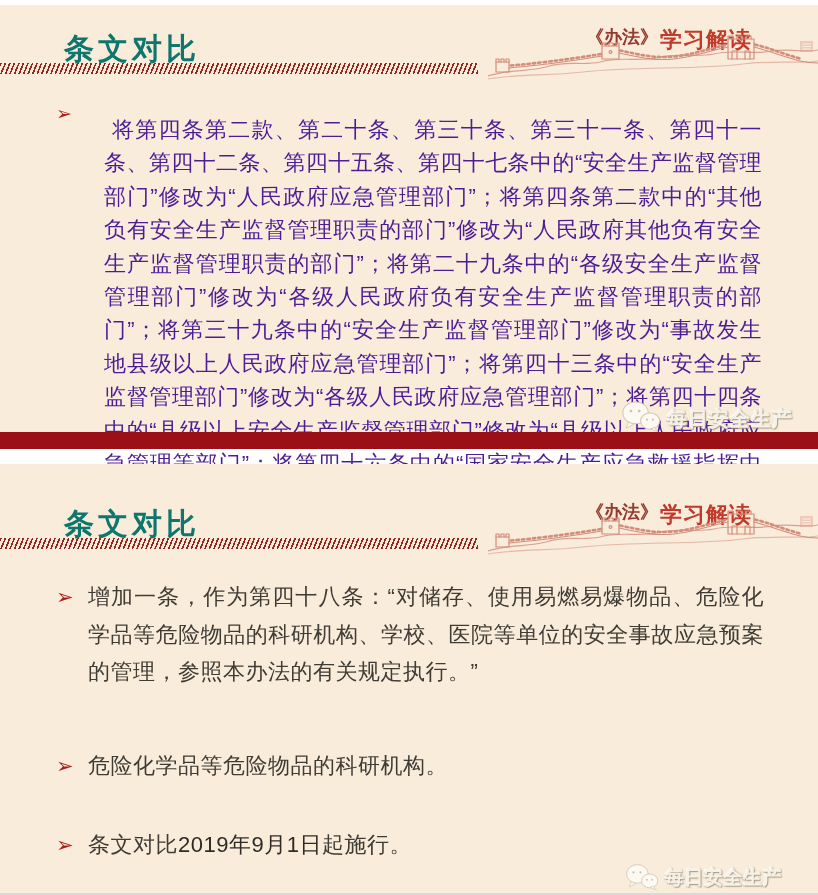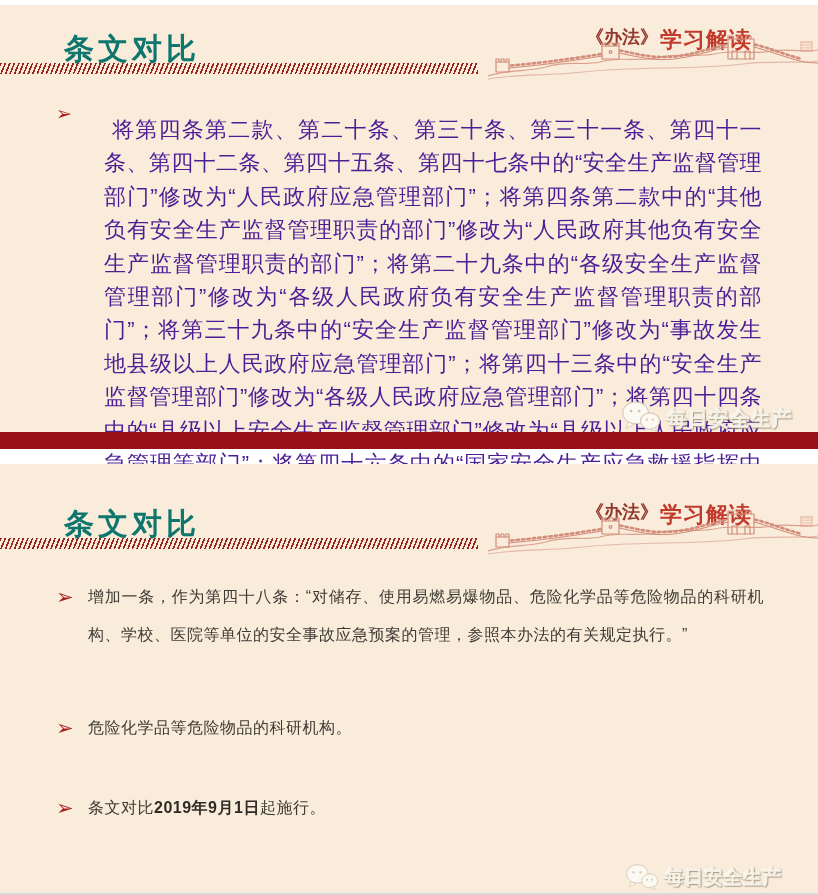--- a/index.html
+++ b/index.html
@@ -40,26 +40,26 @@
   .content1{position:absolute;left:56px;top:92px;width:722px;}
   .content1 .arrow{font-size:19px;padding-top:7px;}
   .para{
     margin:16px;width:690px;font-size:22px;letter-spacing:0.4px;line-height:33.4px;
     color:#4c1d95;text-align:justify;text-align-last:left;word-break:break-all;
     text-indent:8px;
   }
   .content2{position:absolute;left:56px;top:114px;width:710px;}
   .content2 .arrow{font-size:21px;padding-top:8px;}
   .para2{
-    margin:0;width:676px;font-size:16px;letter-spacing:0.5px;line-height:37.5px;
+    margin:0;width:676px;font-size:22px;letter-spacing:0.5px;line-height:37.5px;
     color:#3f3b35;text-align:justify;text-align-last:left;word-break:break-all;
   }
   .b2{margin-top:56px;}
   .b3{margin-top:42px;}
-  .para2 b{font-weight:700;color:#2e2b27;}
+  .para2 b{font-weight:400;color:#2e2b27;}
 
   
   .watermark{position:absolute;display:flex;align-items:flex-end;gap:6px;}
   .wm1{top:395px;right:25px;}
   .wm2{bottom:2px;right:36px;}
   .wm-text{
     font-weight:700;color:#f6f1e5;white-space:nowrap;
     text-shadow:1px 1px 1px rgba(158,145,124,0.8),-1px -1px 1px rgba(255,255,255,0.9),1px -1px 1px rgba(158,145,124,0.35),-1px 1px 1px rgba(158,145,124,0.35);
   }
   .wm1 .wm-text{font-size:20px;letter-spacing:1px;}

